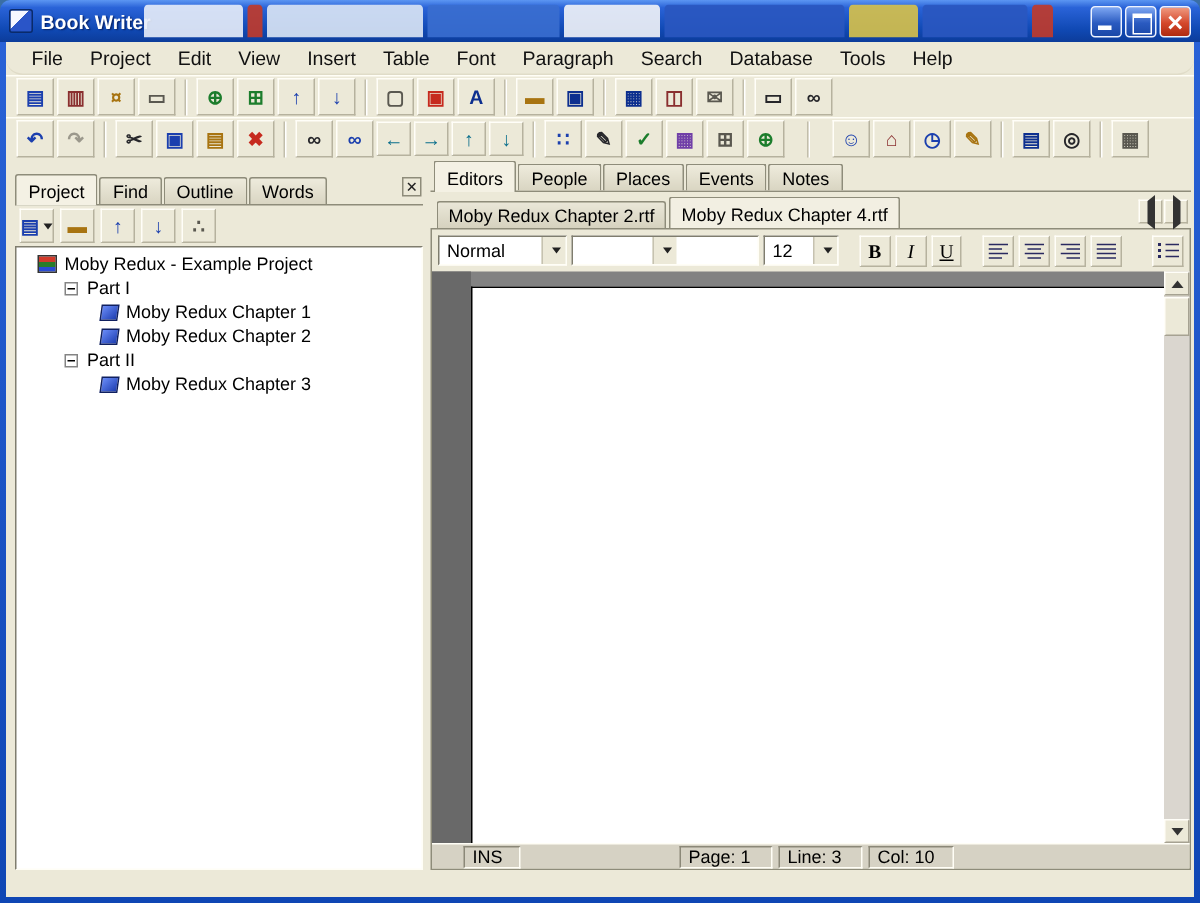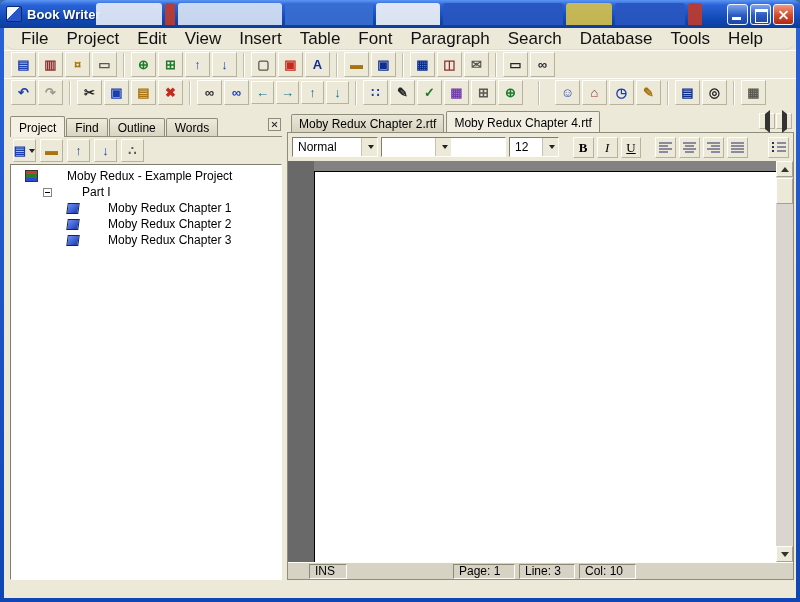--- a/index.html
+++ b/index.html
@@ -28,21 +28,21 @@
   .wbtn.close { background:linear-gradient(180deg,#f09a80,#d4482c 55%,#b02a10); }
   .wbtn.min::after { content:""; position:absolute; left:4px; bottom:4px; width:9px; height:3px; background:#fff; }
   .wbtn.max::after { content:""; position:absolute; left:4px; top:4px; width:11px; height:10px;
                      border:1px solid #fff; border-top:3px solid #fff; }
   .wbtn.close::before, .wbtn.close::after { content:""; position:absolute; left:4px; top:9px; width:11px; height:2px; background:#fff; }
   .wbtn.close::before { transform:rotate(45deg); } .wbtn.close::after { transform:rotate(-45deg); }
 
   
   .client { position:absolute; top:28px; left:4px; right:4px; bottom:4px; background:#ece9d8; display:flex; flex-direction:column; }
 
-  .menubar { height:22px; display:flex; align-items:center; padding-left:8px; font-size:17px; border-bottom:1px solid #e0dcc8;border-radius:11px; }
+  .menubar { height:22px; display:flex; align-items:center; padding-left:8px; font-size:13px; border-bottom:1px solid #e0dcc8;border-radius:11px; }
   .menu-item { padding:2px 9px; color:#111; white-space:nowrap; }
 
   .tbar { height:28px; display:flex; align-items:center; padding-left:6px; border-top:1px solid #fffef6; }
   .tb { width:25px; height:25px; margin:0 1px; padding:0; background:#ece9d8; flex:none;
         border:1px solid; border-color:#fffef8 #b6b29e #b6b29e #fffef8;
         display:flex; align-items:center; justify-content:center; }
   .tb-sm { width:23px; height:23px; }
   .ic { font-style:normal; font-size:13px; line-height:1; font-weight:bold; }
   .sep { width:0; height:24px; margin:0 5px; border-left:1px solid #c2beab; border-right:1px solid #fff; flex:none; }
   .sep.wide { margin:0 14px; }
@@ -61,21 +61,21 @@
          background:linear-gradient(#eeebdc,#d9d5c2); }
   .tab.active { background:#f4f1e4; height:21px; margin-bottom:-1px; padding-top:4px; position:relative; z-index:2; }
   .lp-close { position:absolute; right:1px; top:2px; width:13px; height:13px; padding:0;
               background:#ece9d8; border:1px solid #8e8c7a; }
   .lp-close::before,.lp-close::after { content:""; position:absolute; left:2px; top:5px; width:7px; height:1px; background:#222; }
   .lp-close::before { transform:rotate(45deg);} .lp-close::after { transform:rotate(-45deg);}
   .lp-toolbar { height:27px; display:flex; align-items:center; gap:2px; padding:2px 0 2px 2px; }
   .caret { width:0; height:0; border-left:3px solid transparent; border-right:3px solid transparent; border-top:4px solid #222; margin-left:3px; }
   .lp-tree { flex:1; background:#fff; border:1px solid; border-color:#7f7d6e #fffef6 #fffef6 #7f7d6e;
              font-size:12px; padding-top:3px; overflow:hidden; }
-  .trow { height:16px; display:flex; align-items:center; white-space:nowrap; padding-left:14px;gap:24px; }
+  .trow { height:16px; display:flex; align-items:center; white-space:nowrap; padding-left:14px; }
   .trow.ind1 { padding-left:32px; } .trow.ind2 { padding-left:56px; }
   .exp { width:9px; height:9px; flex:none; border:1px solid #848484; background:#fff; position:relative; margin-right:6px; }
   .exp::after { content:""; position:absolute; left:1px; right:1px; top:3px; height:1px; background:#000; }
   .i-proj { width:13px; height:12px; flex:none; margin-right:5px; border:1px solid #333;
             background:linear-gradient(180deg,#d23a2a 0 34%,#2a7d2a 34% 67%,#2a4bd2 67%); }
   .i-chap { width:12px; height:11px; flex:none; margin-right:5px; border:1px solid #102060; transform:skewX(-8deg);
             background:linear-gradient(135deg,#6a8cf8,#1d3db0); }
   .i-open { width:16px; height:10px; flex:none; margin-right:4px; border:1px solid #333;
             background:linear-gradient(90deg,#1d3db0 0 12%,#f4f4ff 12% 46%,#333 46% 54%,#f4f4ff 54% 88%,#1d3db0 88%); }
   .tlabel { color:#000; }
@@ -366,30 +366,41 @@
             <span class="tlabel">Part I</span>
           </div>
           <div class="trow ind2">
             <span class="i-chap"></span>
             <span class="tlabel">Moby Redux Chapter 1</span>
           </div>
           <div class="trow ind2">
             <span class="i-chap"></span>
             <span class="tlabel">Moby Redux Chapter 2</span>
           </div>
+          <div class="trow ind1">
+            <span class="exp"></span>
+            <span class="tlabel">Part II</span>
+          </div>
           <div class="trow ind2">
             <span class="i-chap"></span>
             <span class="tlabel">Moby Redux Chapter 3</span>
           </div>
         </div>
       </div>
 
       <div class="splitter"></div>
 
       <div class="rightpanel">
+        <div class="rp-tabs">
+          <span class="tab active">Editors</span>
+          <span class="tab">People</span>
+          <span class="tab">Places</span>
+          <span class="tab">Events</span>
+          <span class="tab">Notes</span>
+        </div>
         <div class="rp-page">
           <div class="doc-tabs">
             <span class="doc-tab">Moby Redux Chapter 2.rtf</span>
             <span class="doc-tab active">Moby Redux Chapter 4.rtf</span>
             <span class="tab-arrows">
               <button class="arrbtn"><span class="tri-l"></span></button>
               <button class="arrbtn"><span class="tri-r"></span></button>
             </span>
           </div>
 

